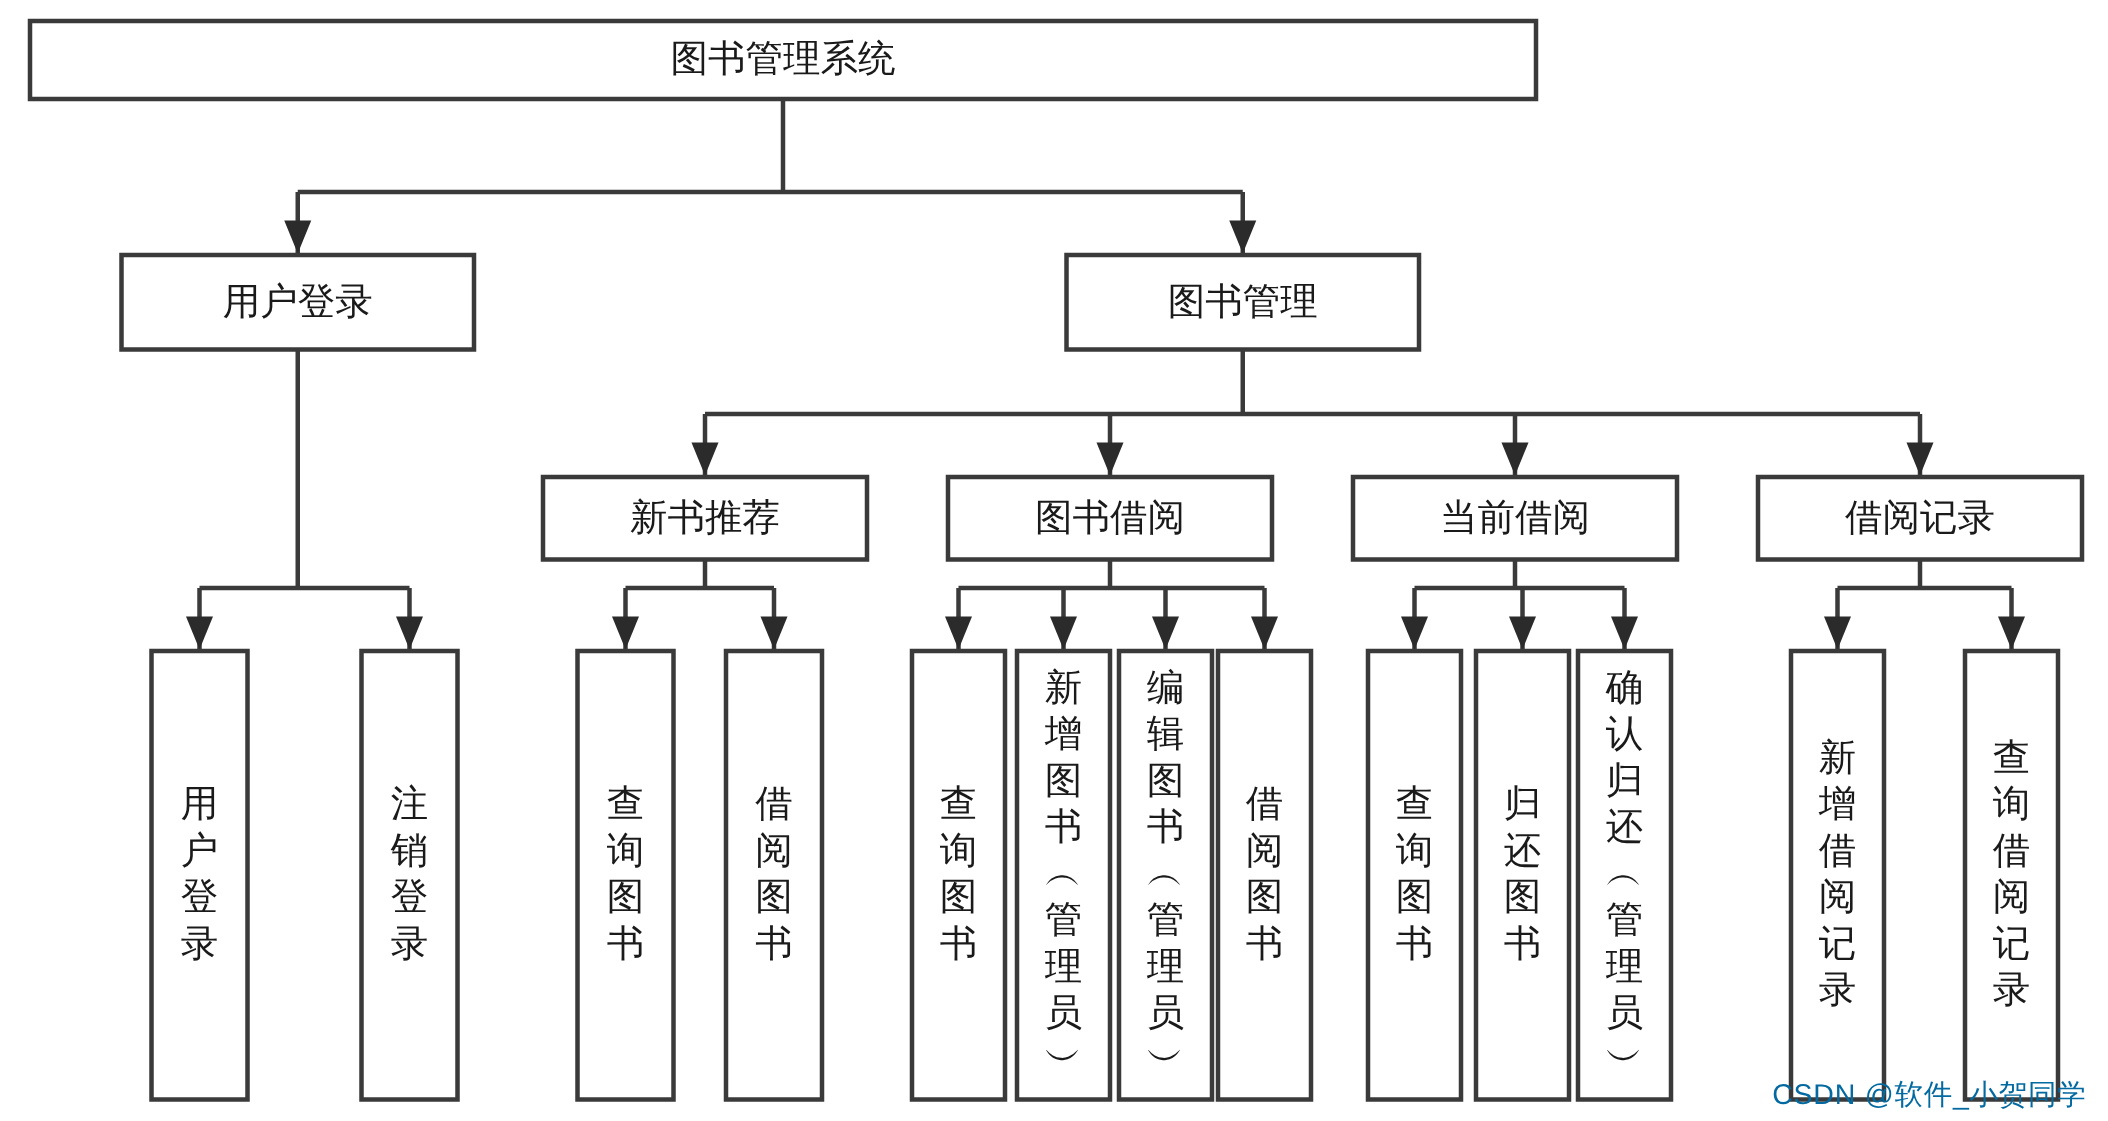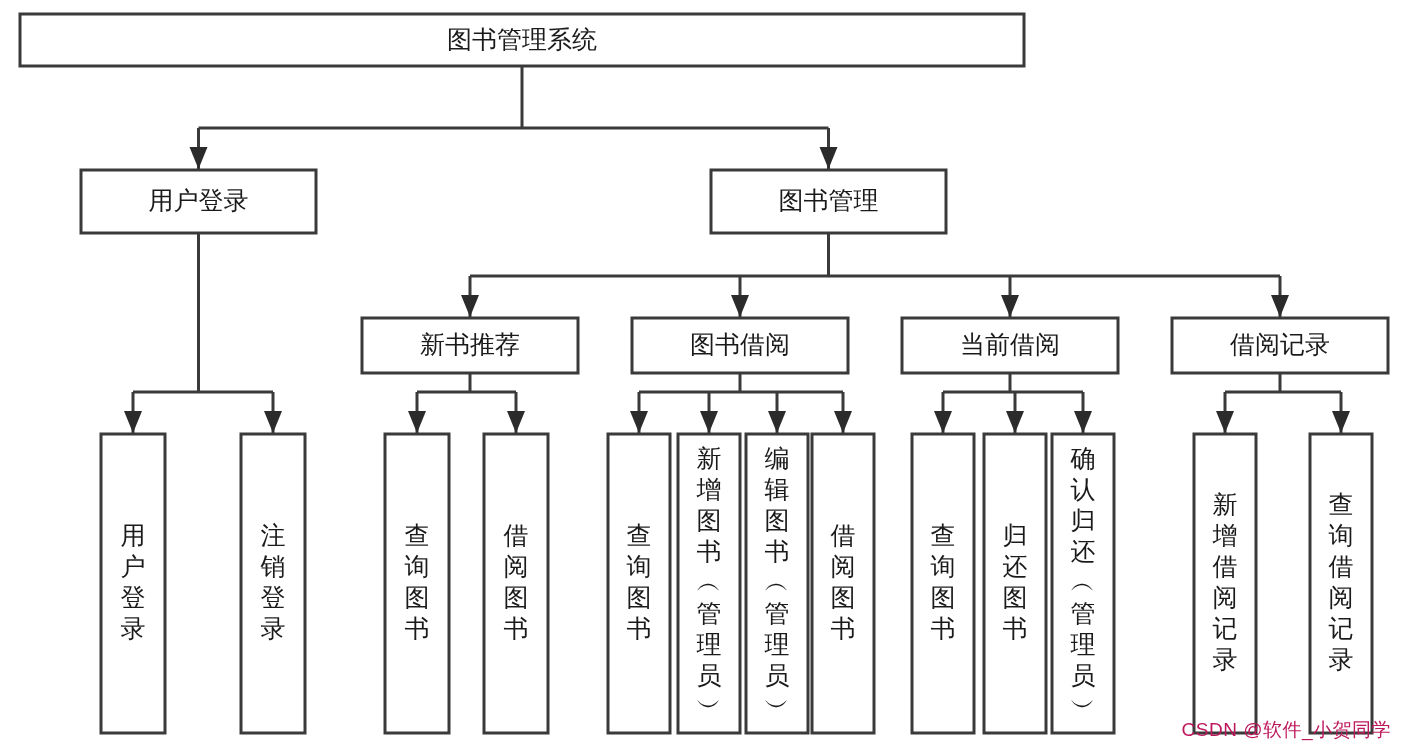--- a/index.html
+++ b/index.html
@@ -29,21 +29,21 @@
     stroke:#3a3a3a;
     stroke-width:3;
     fill:none;
   }
   .arrow-head{fill:#2b2b2b;stroke:none;}
   .watermark{
     position:absolute;
     right:14px;
     bottom:4px;
     font-size:19px;
-    color:#be185d;
+    color:#0369a1;
     font-family:"Liberation Sans","DejaVu Sans",sans-serif;
     white-space:nowrap;
     letter-spacing:0.5px;
     user-select:none;
   }
 </style>
 </head>
 <body>
 
 <svg id="diagram" viewBox="0 0 1405 747" xmlns="http://www.w3.org/2000/svg">

